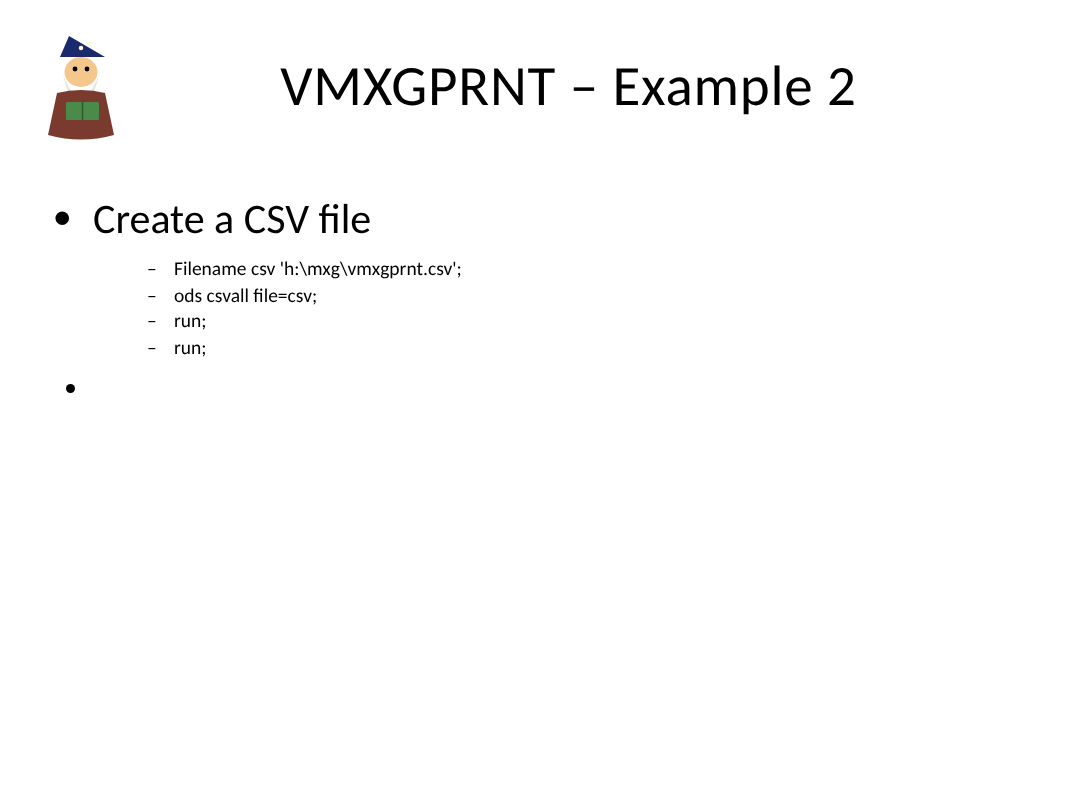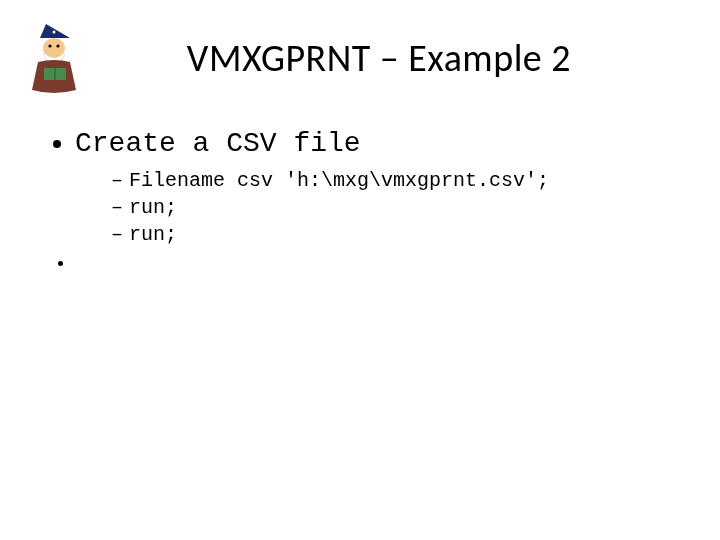--- a/index.html
+++ b/index.html
@@ -37,23 +37,22 @@
     flex: 1 1 auto;
     font-size: 38px;
     font-weight: 400;
     text-align: center;
     padding-right: 60px;
     letter-spacing: 0.5px;
   }
   .body {
     position: absolute;
     top: 128px;
-    left: 47px;
+    left: 34px;
     right: 34px;
-    font-family: Liberation Mono, monospace;
   }
   ul.level1 {
     list-style: disc;
     margin: 0;
     padding-left: 28px;
   }
   ul.level1 > li {
     font-size: 28px;
     margin-bottom: 6px;
   }
@@ -61,21 +60,21 @@
     font-size: 18px;
     list-style: disc;
     color: #000;
   }
   ul.level2 {
     list-style: none;
     margin: 8px 0 0 0;
     padding-left: 36px;
   }
   ul.level2 > li {
-    font-size: 20px;
+    font-size: 13px;
     line-height: 1.35;
     position: relative;
     padding-left: 18px;
   }
   ul.level2 > li::before {
     content: "–";
     position: absolute;
     left: 0;
     top: 0;
   }
@@ -107,20 +106,21 @@
     </div>
     <div class="title-text">VMXGPRNT – Example 2</div>
   </div>
 
   <div class="body">
     <ul class="level1">
       <li>
         <span>Create a CSV file</span>
         <ul class="level2">
           <li><span>Filename csv 'h:\mxg\vmxgprnt.csv';</span></li>
+          <li><span>ods csvall file=csv;</span></li>
           <li><span>run;</span></li>
           <li><span>run;</span></li>
         </ul>
       </li>
       <li class="empty-bullet">&nbsp;</li>
     </ul>
   </div>
 
 </div>
 

